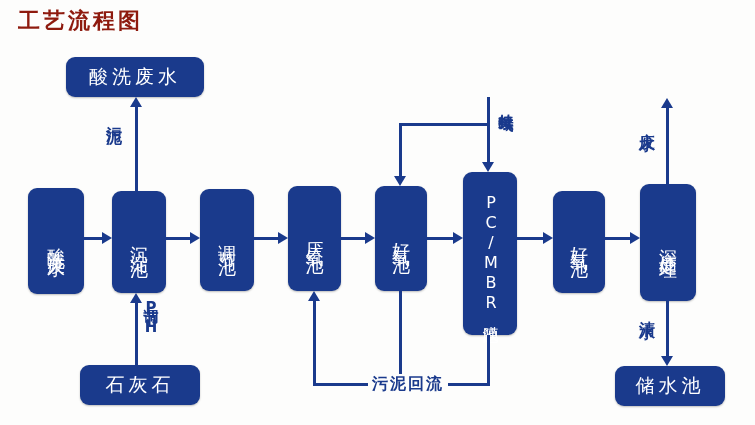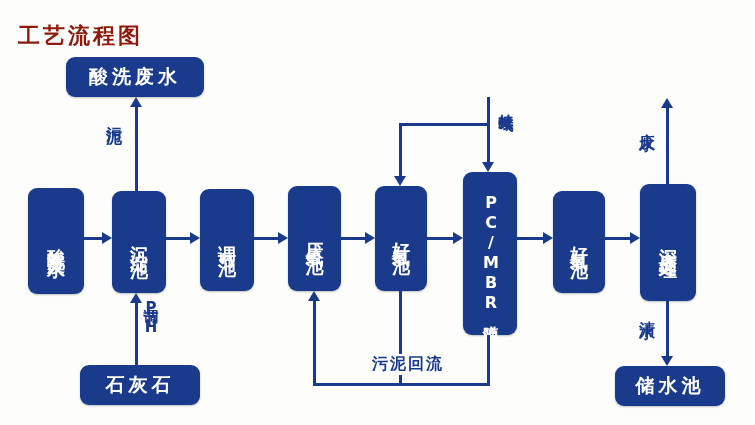--- a/index.html
+++ b/index.html
@@ -3,29 +3,29 @@
 <meta charset="utf-8">
 <style>
   * { margin:0; padding:0; box-sizing:border-box; }
   html,body { background:#ffffff; }
   body { font-family:"DejaVu Sans","Liberation Sans",sans-serif; }
   #canvas {
     position:relative; width:755px; height:425px;
     background:#fdfdfc; overflow:hidden;
   }
   .title {
-    position:absolute; left:18px; top:21px;
+    position:absolute; left:18px; top:6px;
     font-size:22px; font-weight:bold; letter-spacing:3px;
     color:#8e1a0e;
     font-family:"DejaVu Serif","Liberation Serif",serif;
   }
   .box {
     position:absolute; background:#1a3a8c; color:#ffffff;
     border-radius:9px; display:flex; align-items:center; justify-content:center;
-    font-weight:bold; box-shadow:0 1px 2px rgba(0,0,0,0.25);
+    font-weight:normal; box-shadow:0 1px 2px rgba(0,0,0,0.25);
   }
   .hbox { font-size:19px; letter-spacing:4px; }
   .vbox { writing-mode:vertical-rl; text-orientation:upright; font-size:18px; letter-spacing:7px; }
   .vbox4 { writing-mode:vertical-rl; text-orientation:upright; font-size:18px; letter-spacing:4px; }
   .vboxt { writing-mode:vertical-rl; text-orientation:upright; font-size:16px; letter-spacing:1px; }
   .label { position:absolute; color:#1a3a8c; font-weight:bold; z-index:5; }
   .vlabel { writing-mode:vertical-rl; text-orientation:upright; font-size:16px; letter-spacing:3px; }
   .hlabel { font-size:16px; letter-spacing:2px; background:#fdfdfc; padding:0 4px; }
   .hline, .vline { position:absolute; background:#1a3a8c; }
   .ah { position:absolute; width:0; height:0; }
@@ -101,16 +101,16 @@
 
   <div class="vline" style="left:666px; top:301px; width:3px; height:56px;"></div>
   <div class="ah ah-down" style="left:661px; top:356px;"></div>
   <div class="label vlabel" style="left:636px; top:308px;">清水</div>
 
   <div class="vline" style="left:487px; top:335px; width:3px; height:51px;"></div>
   <div class="vline" style="left:399px; top:291px; width:3px; height:95px;"></div>
   <div class="hline" style="left:313px; top:383px; width:177px; height:3px;"></div>
   <div class="vline" style="left:313px; top:301px; width:3px; height:85px;"></div>
   <div class="ah ah-up" style="left:308px; top:291px;"></div>
-  <div class="label hlabel" style="left:368px; top:354px;">污泥回流</div>
+  <div class="label hlabel" style="left:368px; top:374px;">污泥回流</div>
 
 
 </div>
 
 </body></html>

